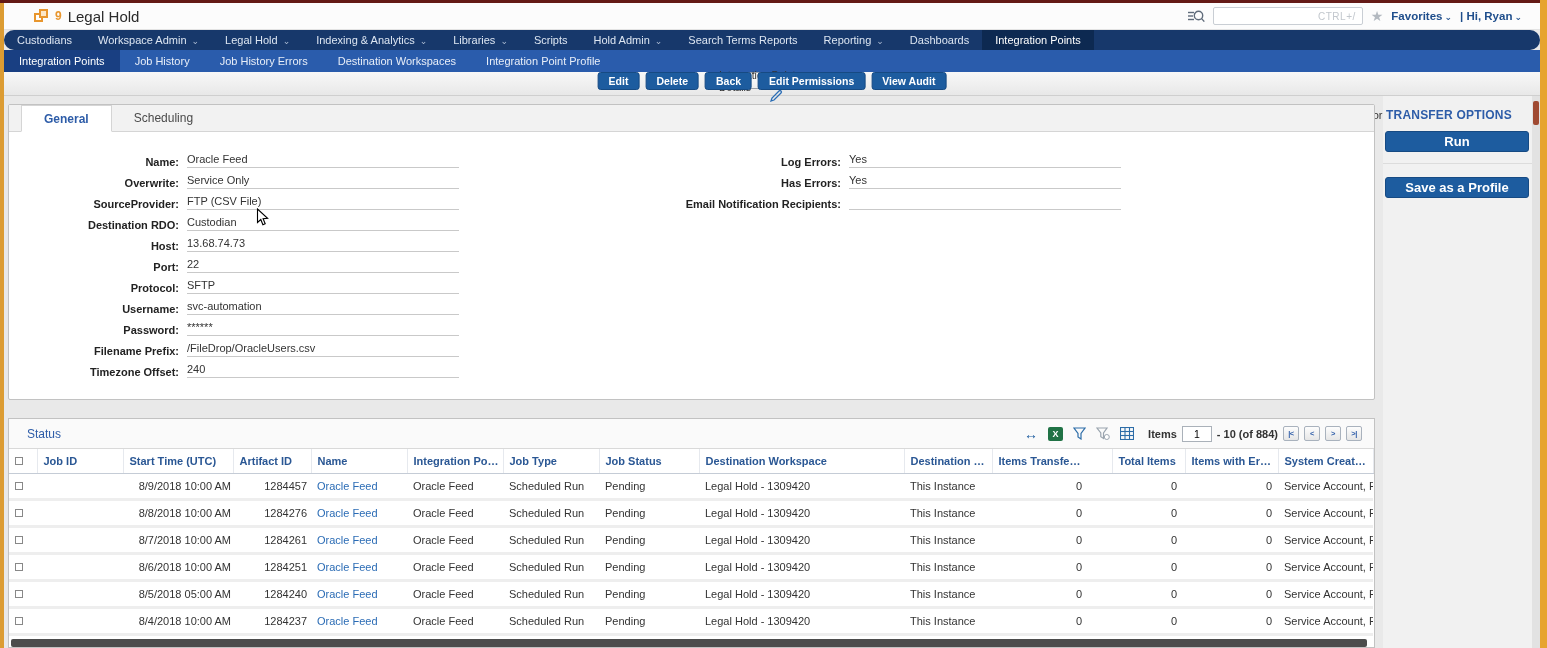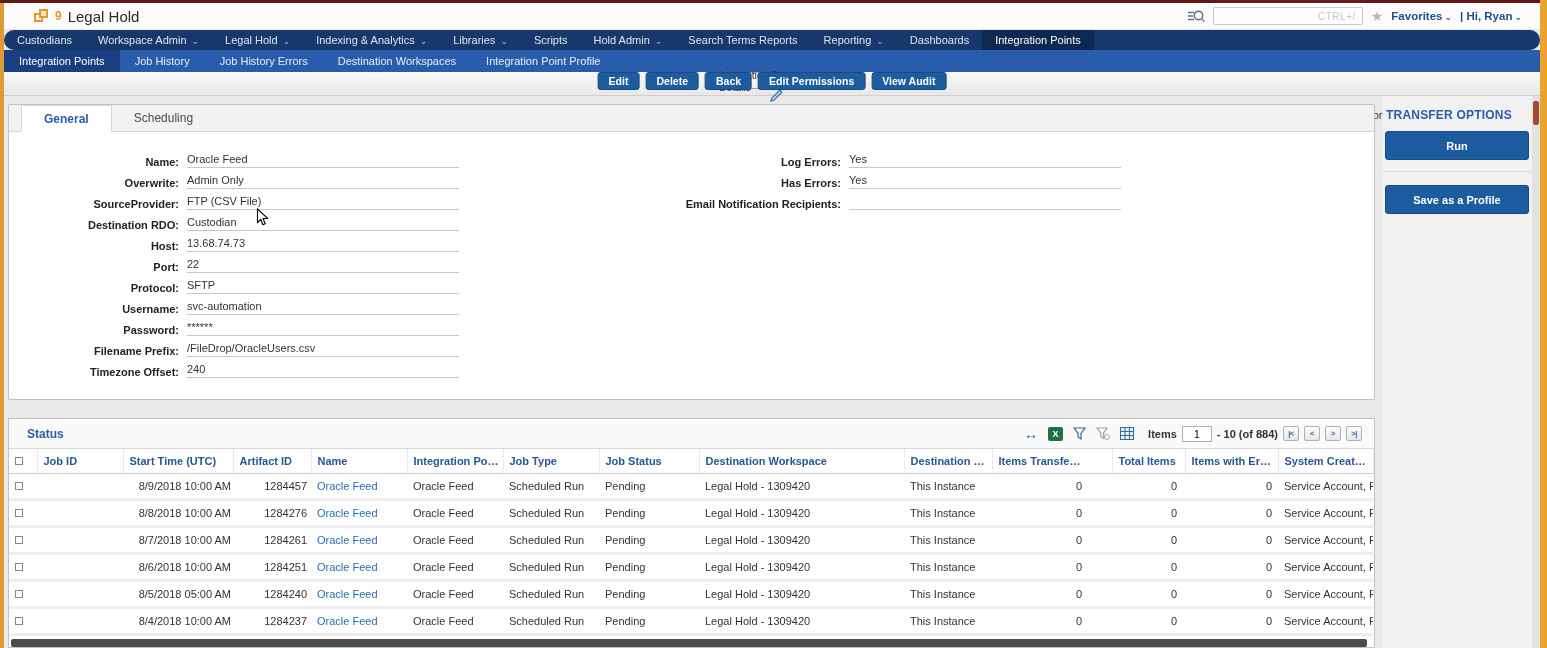--- a/index.html
+++ b/index.html
@@ -70,33 +70,33 @@
   .col-right { position:absolute; left:556px; top:22px; }
   .field { display:flex; align-items:flex-end; margin-bottom:7px; height:14px; }
   .f-label { width:170px; text-align:right; font-size:11px; font-weight:bold; color:#222; flex:none; }
   .col-right .f-label { width:276px; }
   .f-value { width:272px; margin-left:8px; font-size:11px; color:#333; border-bottom:1px solid #c9c9c9;
              padding-bottom:2px; min-height:15px; flex:none; white-space:nowrap; }
 
   
   .transfer-panel { position:absolute; left:1383px; top:96px; width:149px; height:552px; background:#f1f1f1; }
   .transfer-title { margin:12px 0 0 3px; font-size:12px; font-weight:bold; color:#2d5ca8; letter-spacing:.2px; }
-  .tr-btn { display:block; width:144px; height:29px; margin-left:2px; background:#1d5c9f;
-            border:1px solid #164a83; border-radius:3px; color:#fff; font-size:11px; font-weight:bold; }
+  .tr-btn { display:block; width:144px; height:21px; margin-left:2px; background:#1d5c9f;
+            border:1px solid #164a83; border-radius:3px; color:#fff; font-size:13px; font-weight:bold; }
   .run-btn { margin-top:9px; }
   .save-section { margin-top:11px; border-top:1px solid #dcdcdc; padding-top:13px; }
   .v-scrollbar { position:absolute; left:1532px; top:96px; width:8px; height:552px; background:#e2e2e2; }
   .v-thumb { position:absolute; left:1px; top:5px; width:6px; height:24px; background:#a04a32; border-radius:2px; }
 
   
   .status-panel { position:absolute; left:8px; top:418px; width:1367px; height:230px;
                   background:#fff; border:1px solid #c2c2c2; overflow:hidden; }
   .status-header { height:30px; background:#fafafa; border-bottom:1px solid #d9d9d9;
                    display:flex; align-items:center; padding:0 12px 0 18px; }
-  .status-title { font-size:12px; font-weight:bold; color:#2d5ca8; }
+  .status-title { font-size:12px; font-weight:normal; color:#2d5ca8; }
   .status-icons { margin-left:auto; display:flex; align-items:center; gap:10px; }
   .expand-icon { color:#1d5c9f; font-size:14px; font-weight:bold; line-height:14px; }
   .xl-icon { width:15px; height:14px; background:#207245; color:#fff; font-size:9px; font-weight:bold;
              display:flex; align-items:center; justify-content:center; border-radius:2px; }
   .items-cluster { display:flex; align-items:center; gap:5px; margin-left:14px; }
   .items-label, .items-range { font-size:11px; font-weight:bold; color:#333; }
   .items-input { width:30px; height:16px; border:1px solid #aab1b9; text-align:center; font-size:10.5px; background:#fff; }
 
   table.status-table { border-collapse:collapse; table-layout:fixed; width:1364px; }
   .status-table th { font-size:11px; font-weight:bold; color:#2a5794; text-align:left;
@@ -196,21 +196,21 @@
         <div class="dtab">Scheduling</div>
       </div>
     <div class="form-grid">
       <div class="col-left" id="left-fields">
           <div class="field">
             <span class="f-label">Name:</span>
             <span class="f-value">Oracle Feed</span>
           </div>
           <div class="field">
             <span class="f-label">Overwrite:</span>
-            <span class="f-value">Admin Only</span>
+            <span class="f-value">Service Only</span>
           </div>
           <div class="field">
             <span class="f-label">SourceProvider:</span>
             <span class="f-value">FTP (CSV File)</span>
           </div>
           <div class="field">
             <span class="f-label">Destination RDO:</span>
             <span class="f-value">Custodian</span>
           </div>
           <div class="field">

